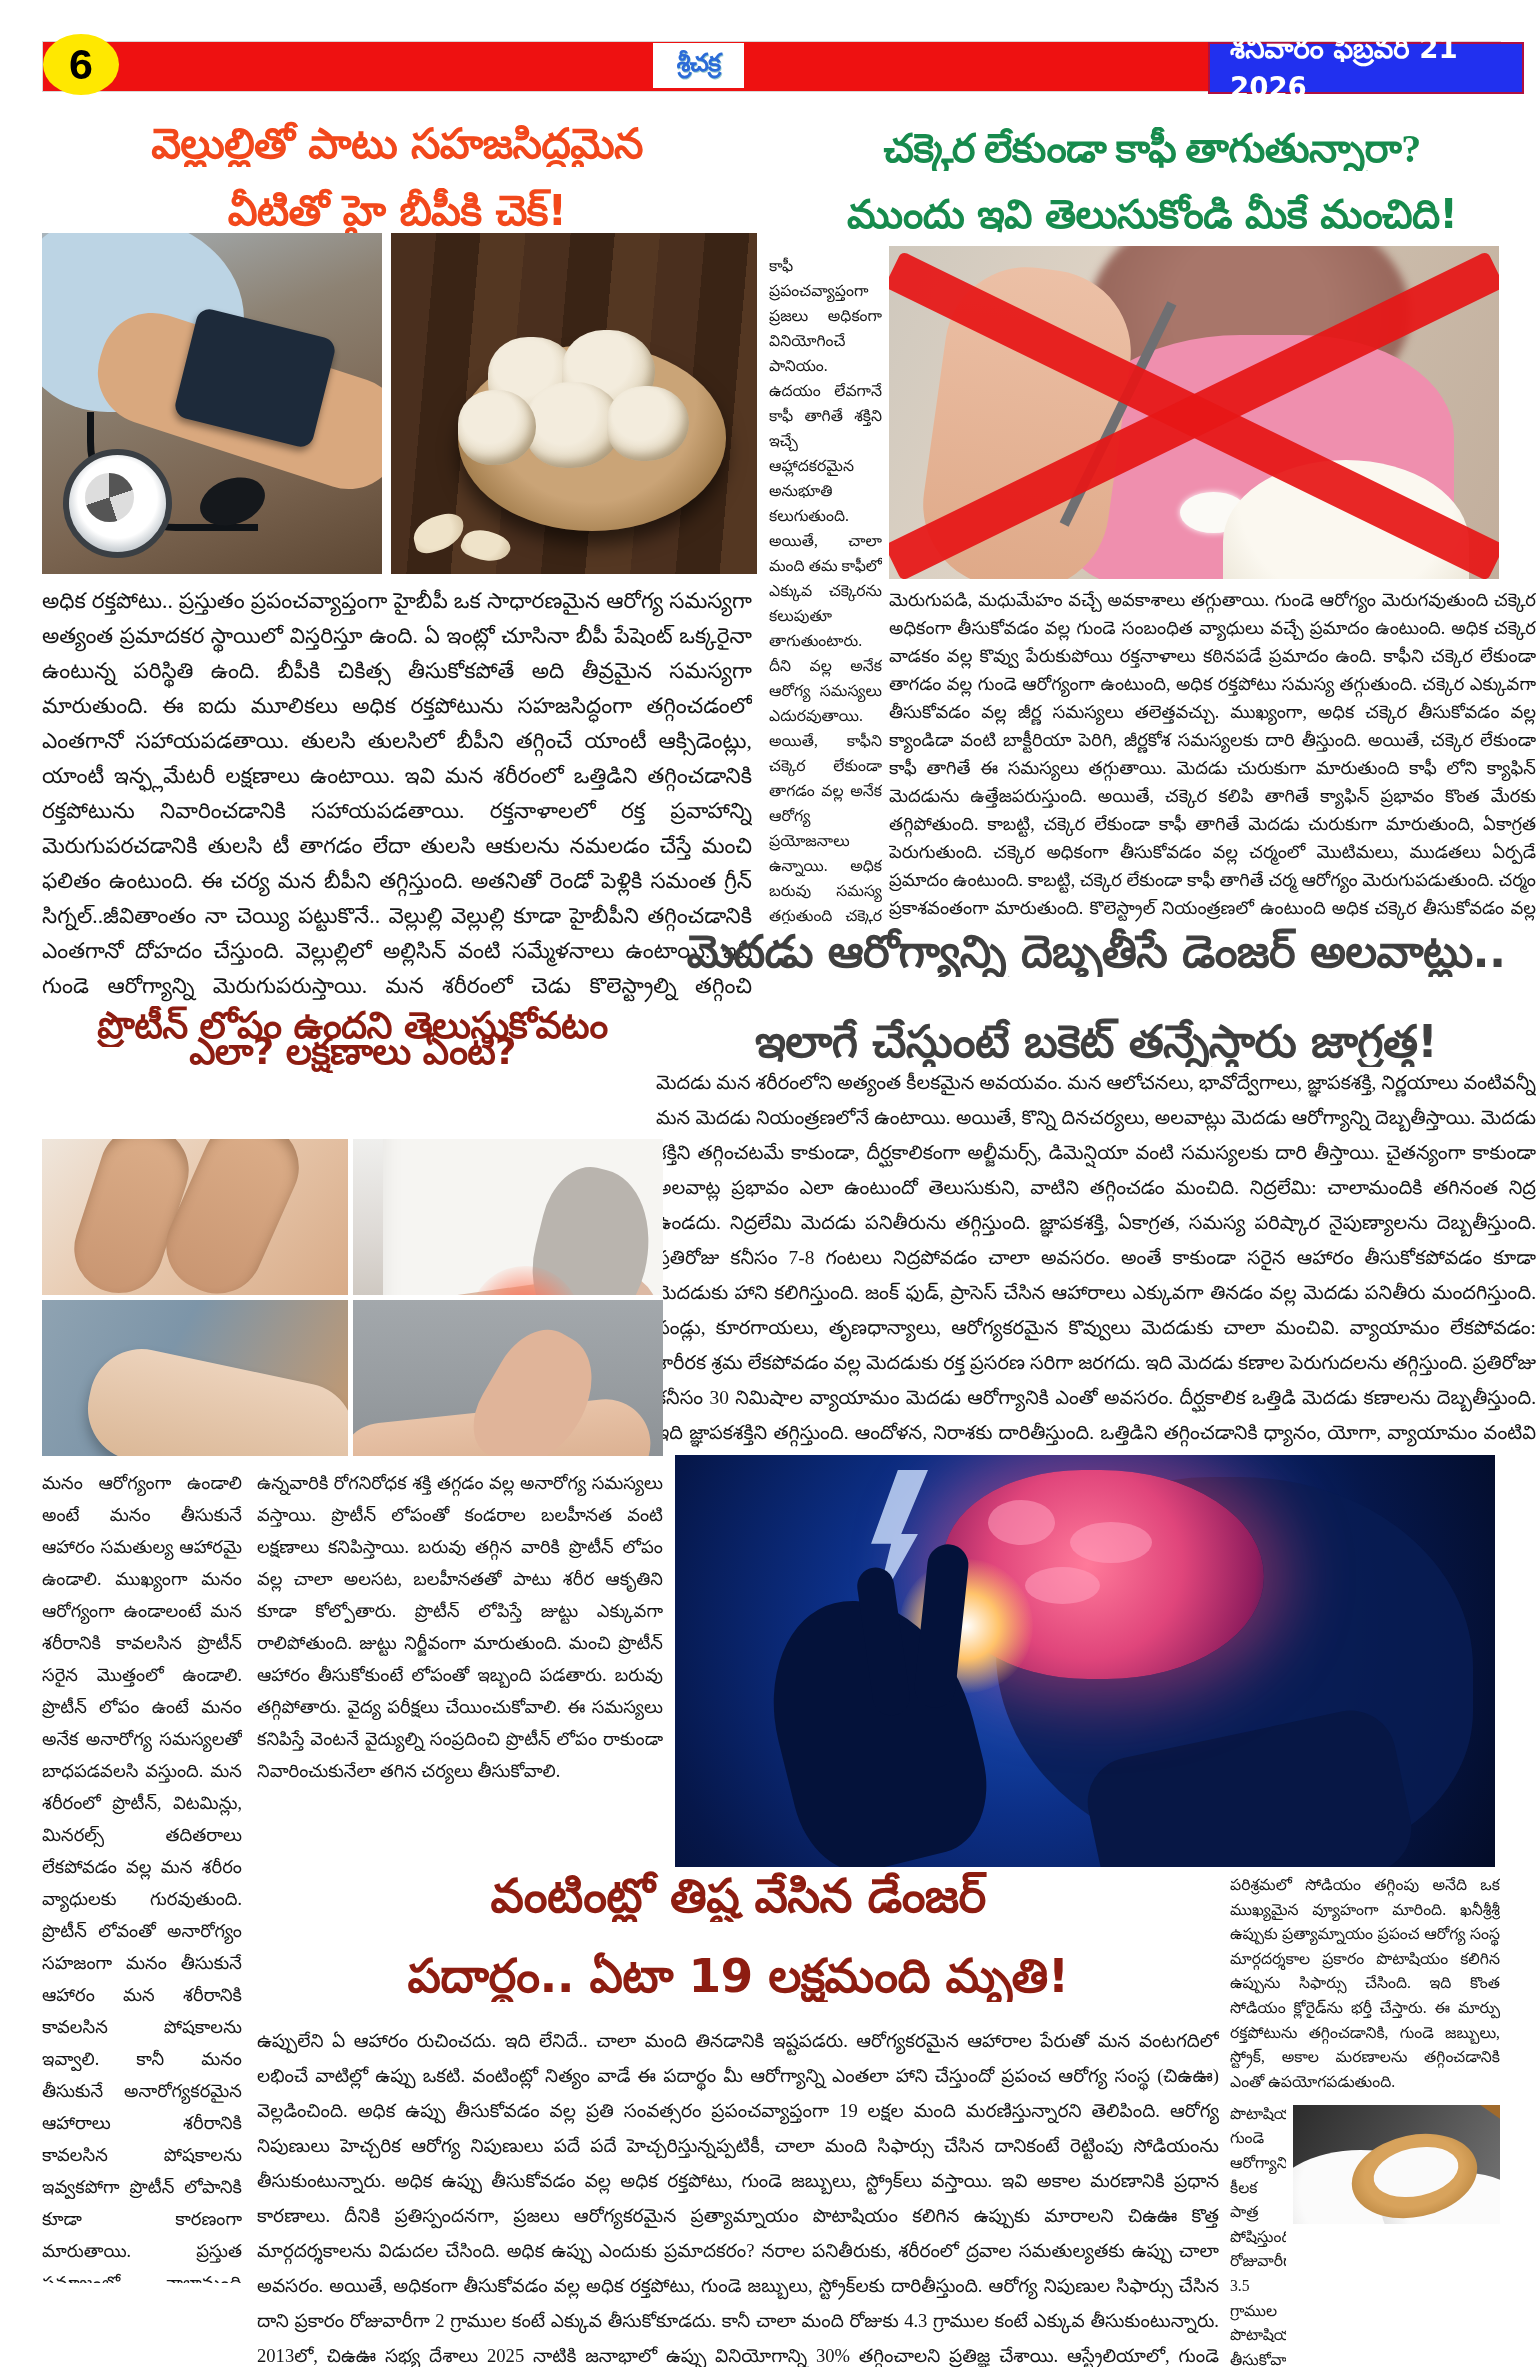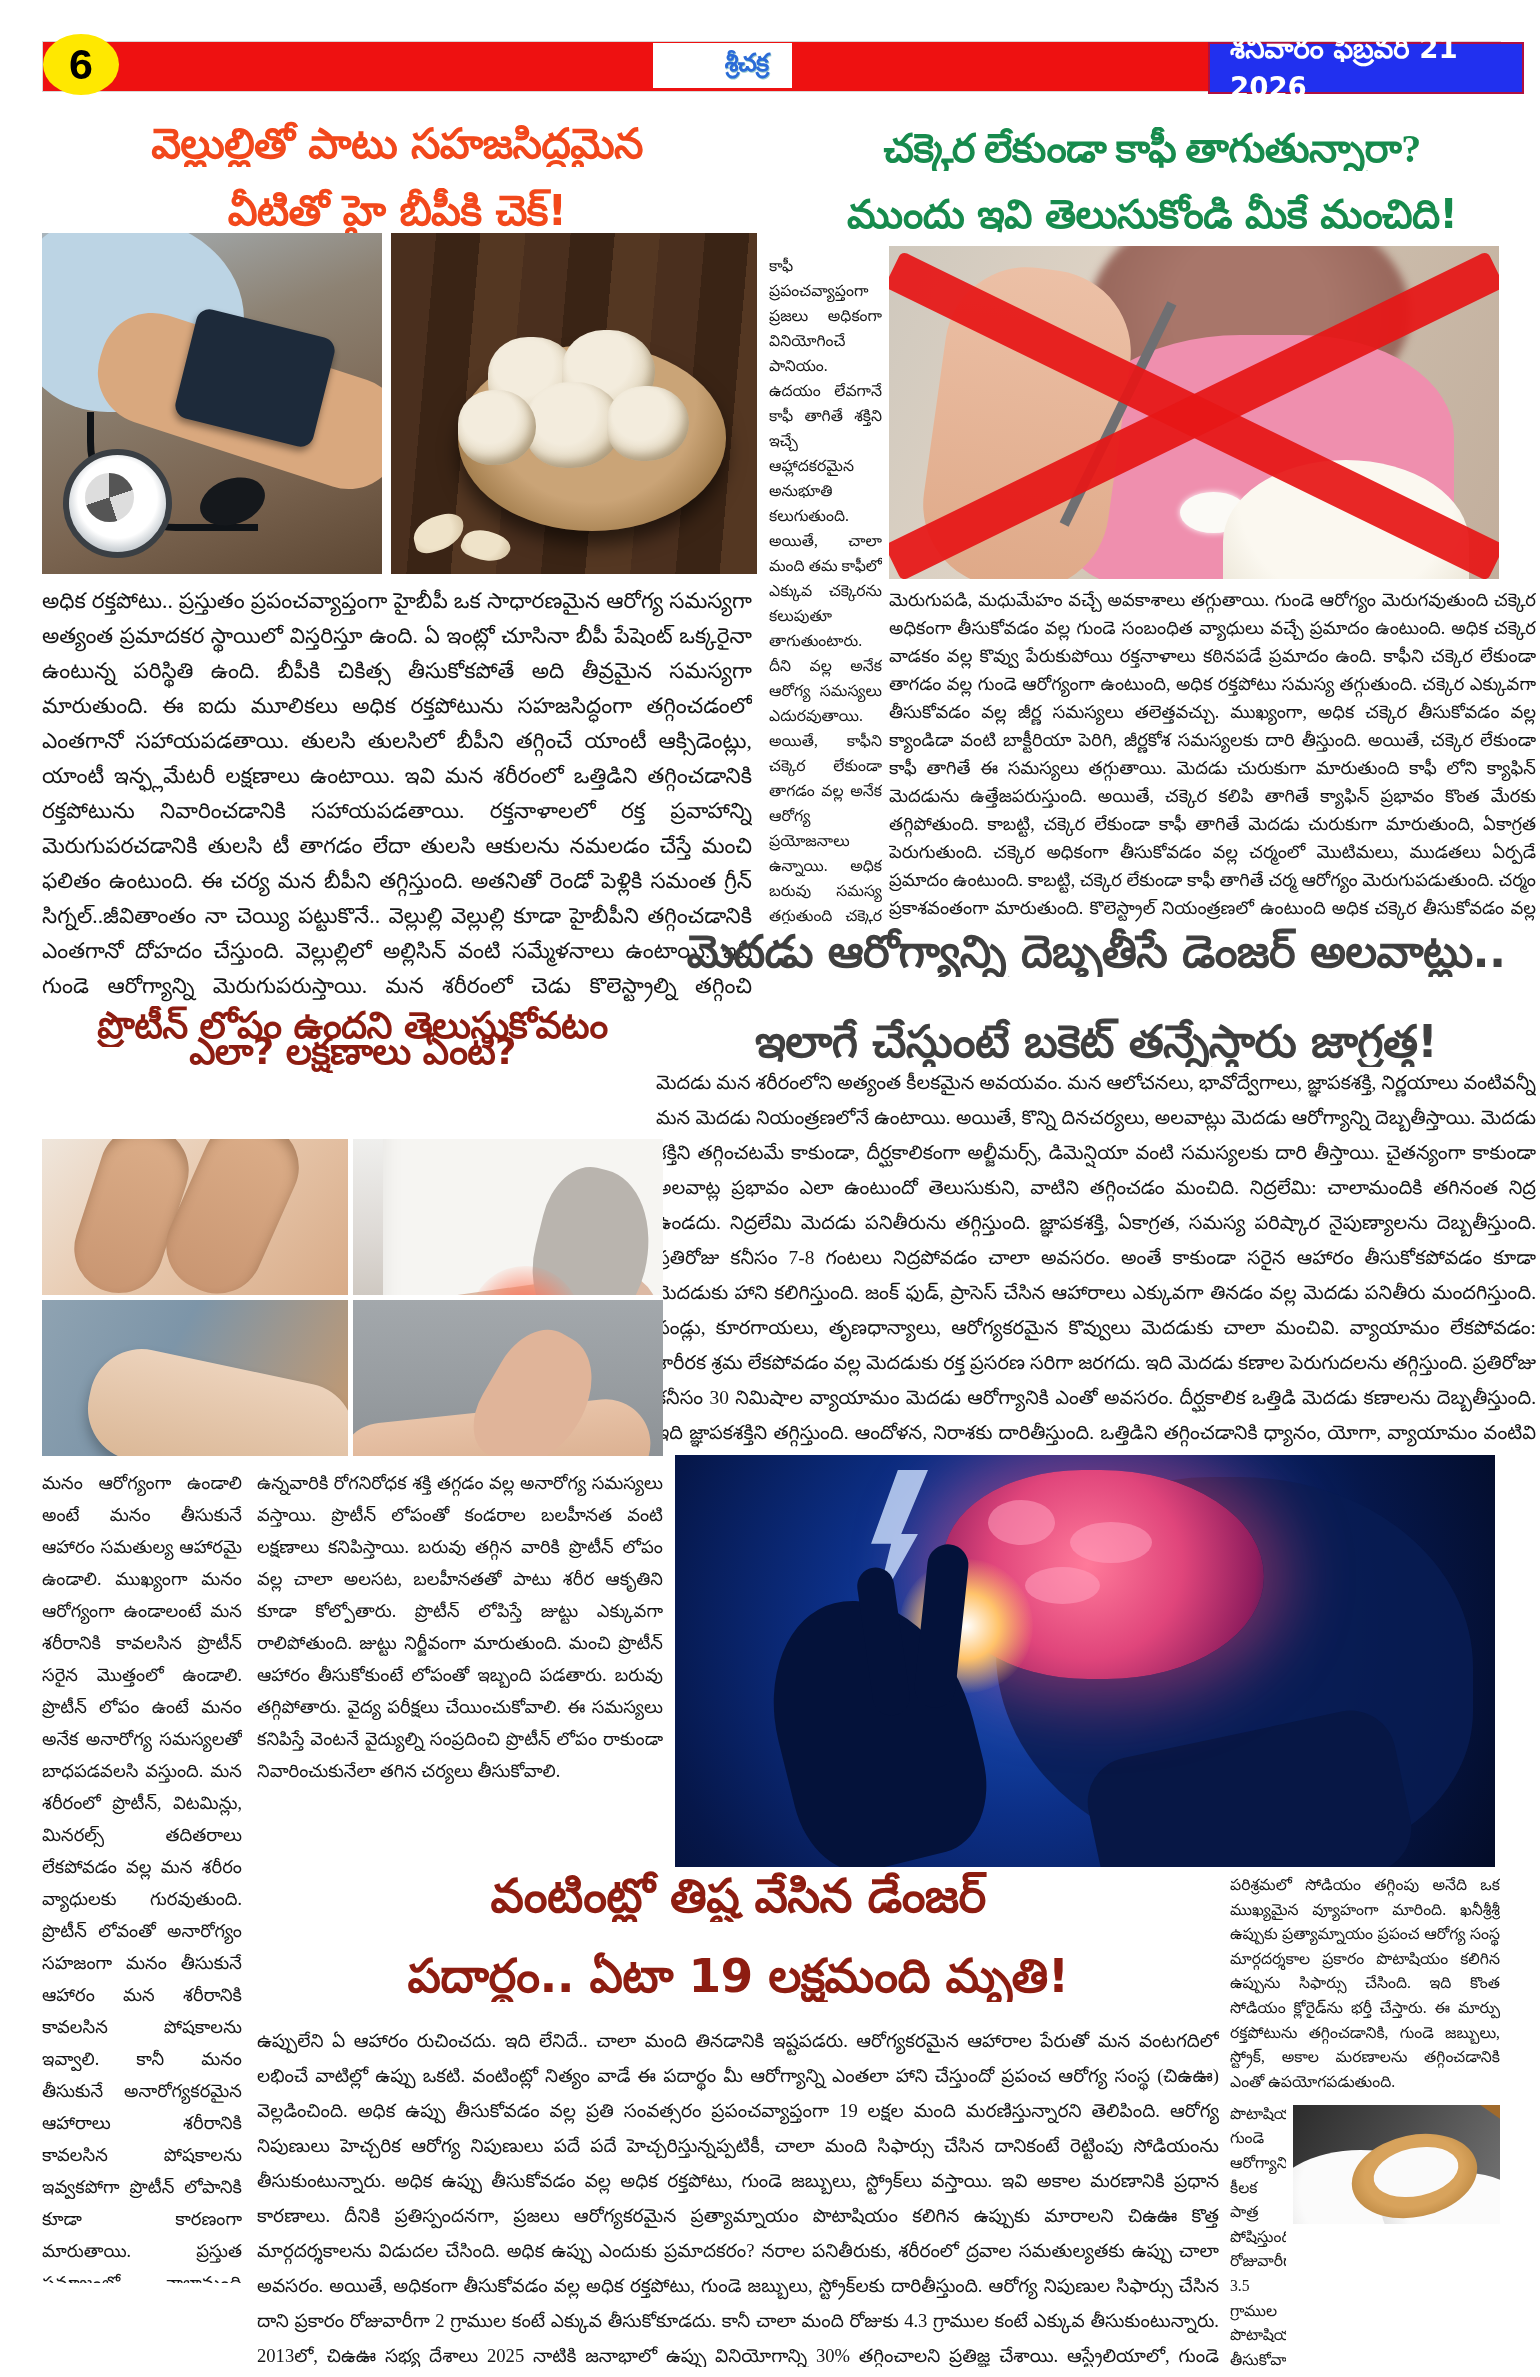--- a/index.html
+++ b/index.html
@@ -5,21 +5,21 @@
   html,body{margin:0;padding:0;background:#ffffff;}
   .page{position:relative;width:1541px;height:2377px;background:#ffffff;overflow:hidden;
         font-family:"Liberation Serif", serif;color:#111;}
   .abs{position:absolute;}
   
   .masthead-bar{background:#ee1111;border:0.7px solid #d8d8d8;}
   .page-num{background:#ffe800;border-radius:50%;display:flex;align-items:center;justify-content:center;
             font-family:"Liberation Sans",sans-serif;font-weight:bold;font-size:43px;color:#000;}
   .logo-box{background:#ffffff;display:flex;align-items:center;justify-content:center;
             font-family:"DejaVu Sans",sans-serif;font-weight:bold;font-size:25px;color:#2b6bd8;
-            text-shadow:0.7px 0.7px 0 #9cc;letter-spacing:-0.7px;padding-left:48px;}
+            text-shadow:0.7px 0.7px 0 #9cc;letter-spacing:-0.7px;}
   .date-box{background:#2130ef;border:2.2px solid #b01040;display:flex;align-items:center;justify-content:center;
             color:#ffffff;font-family:"DejaVu Sans",sans-serif;font-weight:bold;font-size:27.6px;padding-left:20px;}
   
   .hl{font-family:"DejaVu Sans",sans-serif;font-weight:bold;text-align:center;line-height:1.1;
       letter-spacing:-0.7px;white-space:nowrap;overflow:hidden;}
   .hl-bp{color:#f2481b;font-size:42px;}
   .hl-coffee{color:#178b4d;font-size:40px;}
   .hl-brain{color:#404040;font-size:45px;}
   .hl-maroon{color:#8d1d11;font-size:37px;}
   .hl-salt{color:#8d1d11;font-size:47px;}

